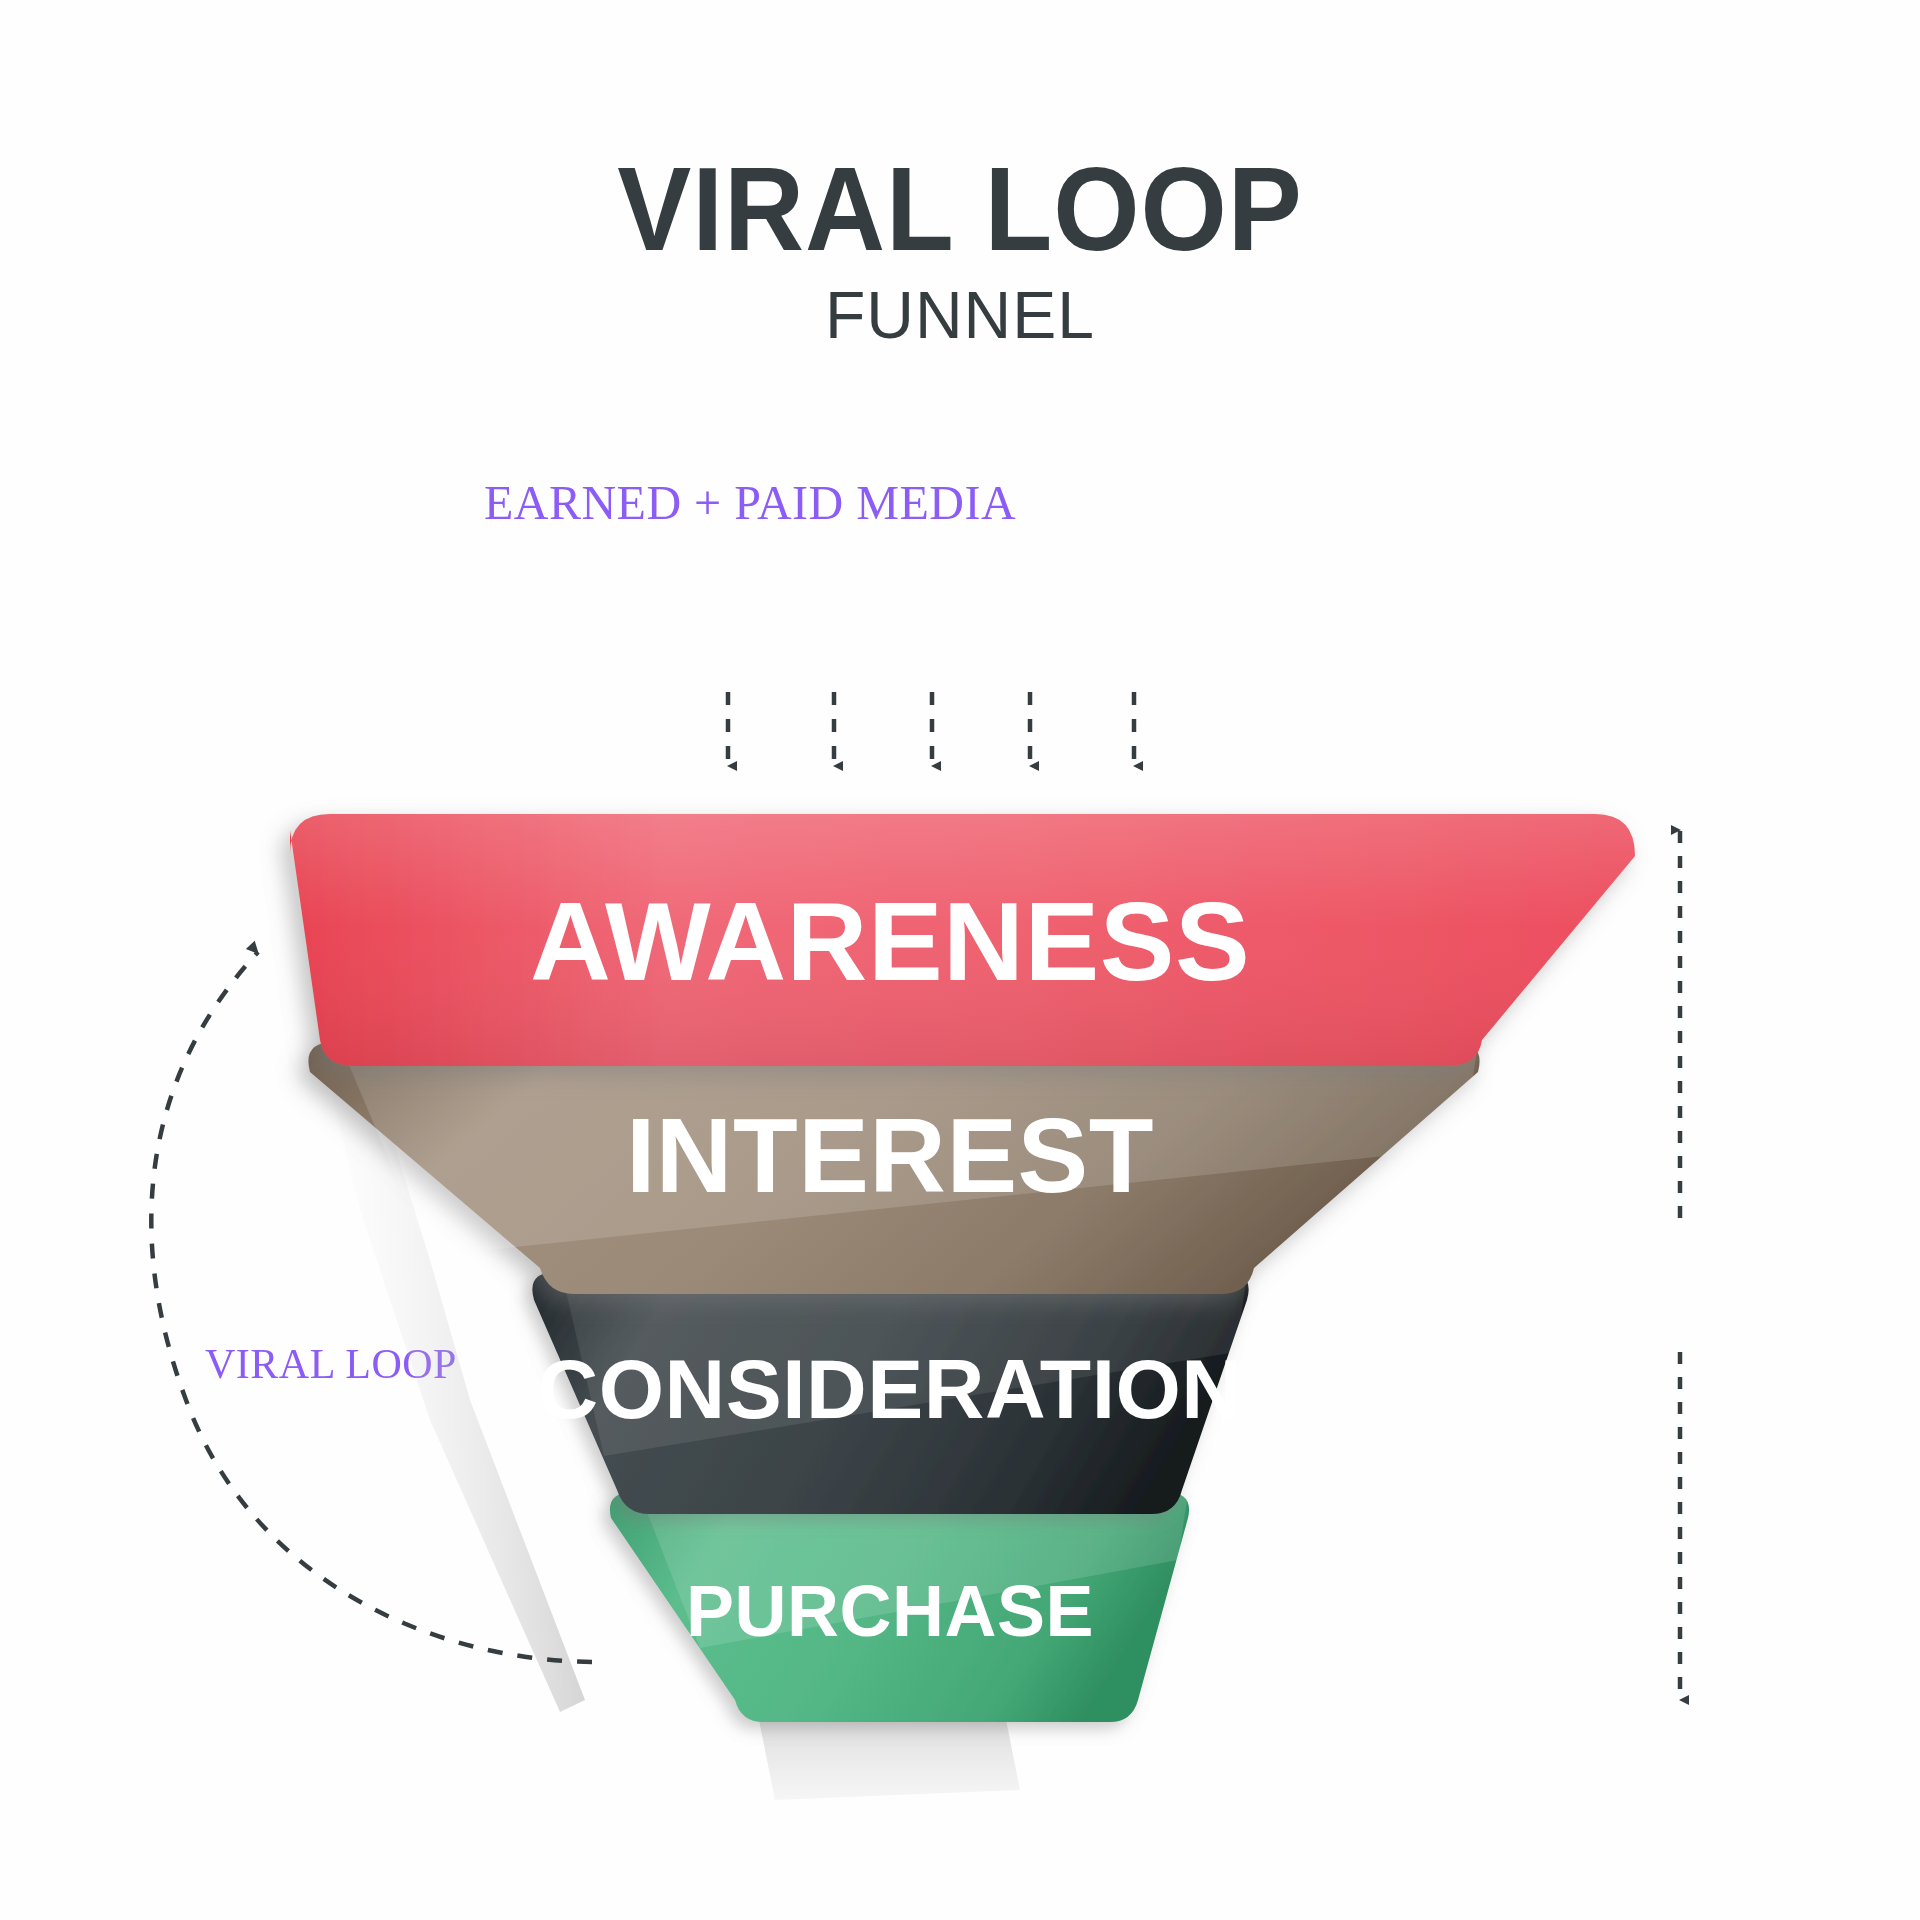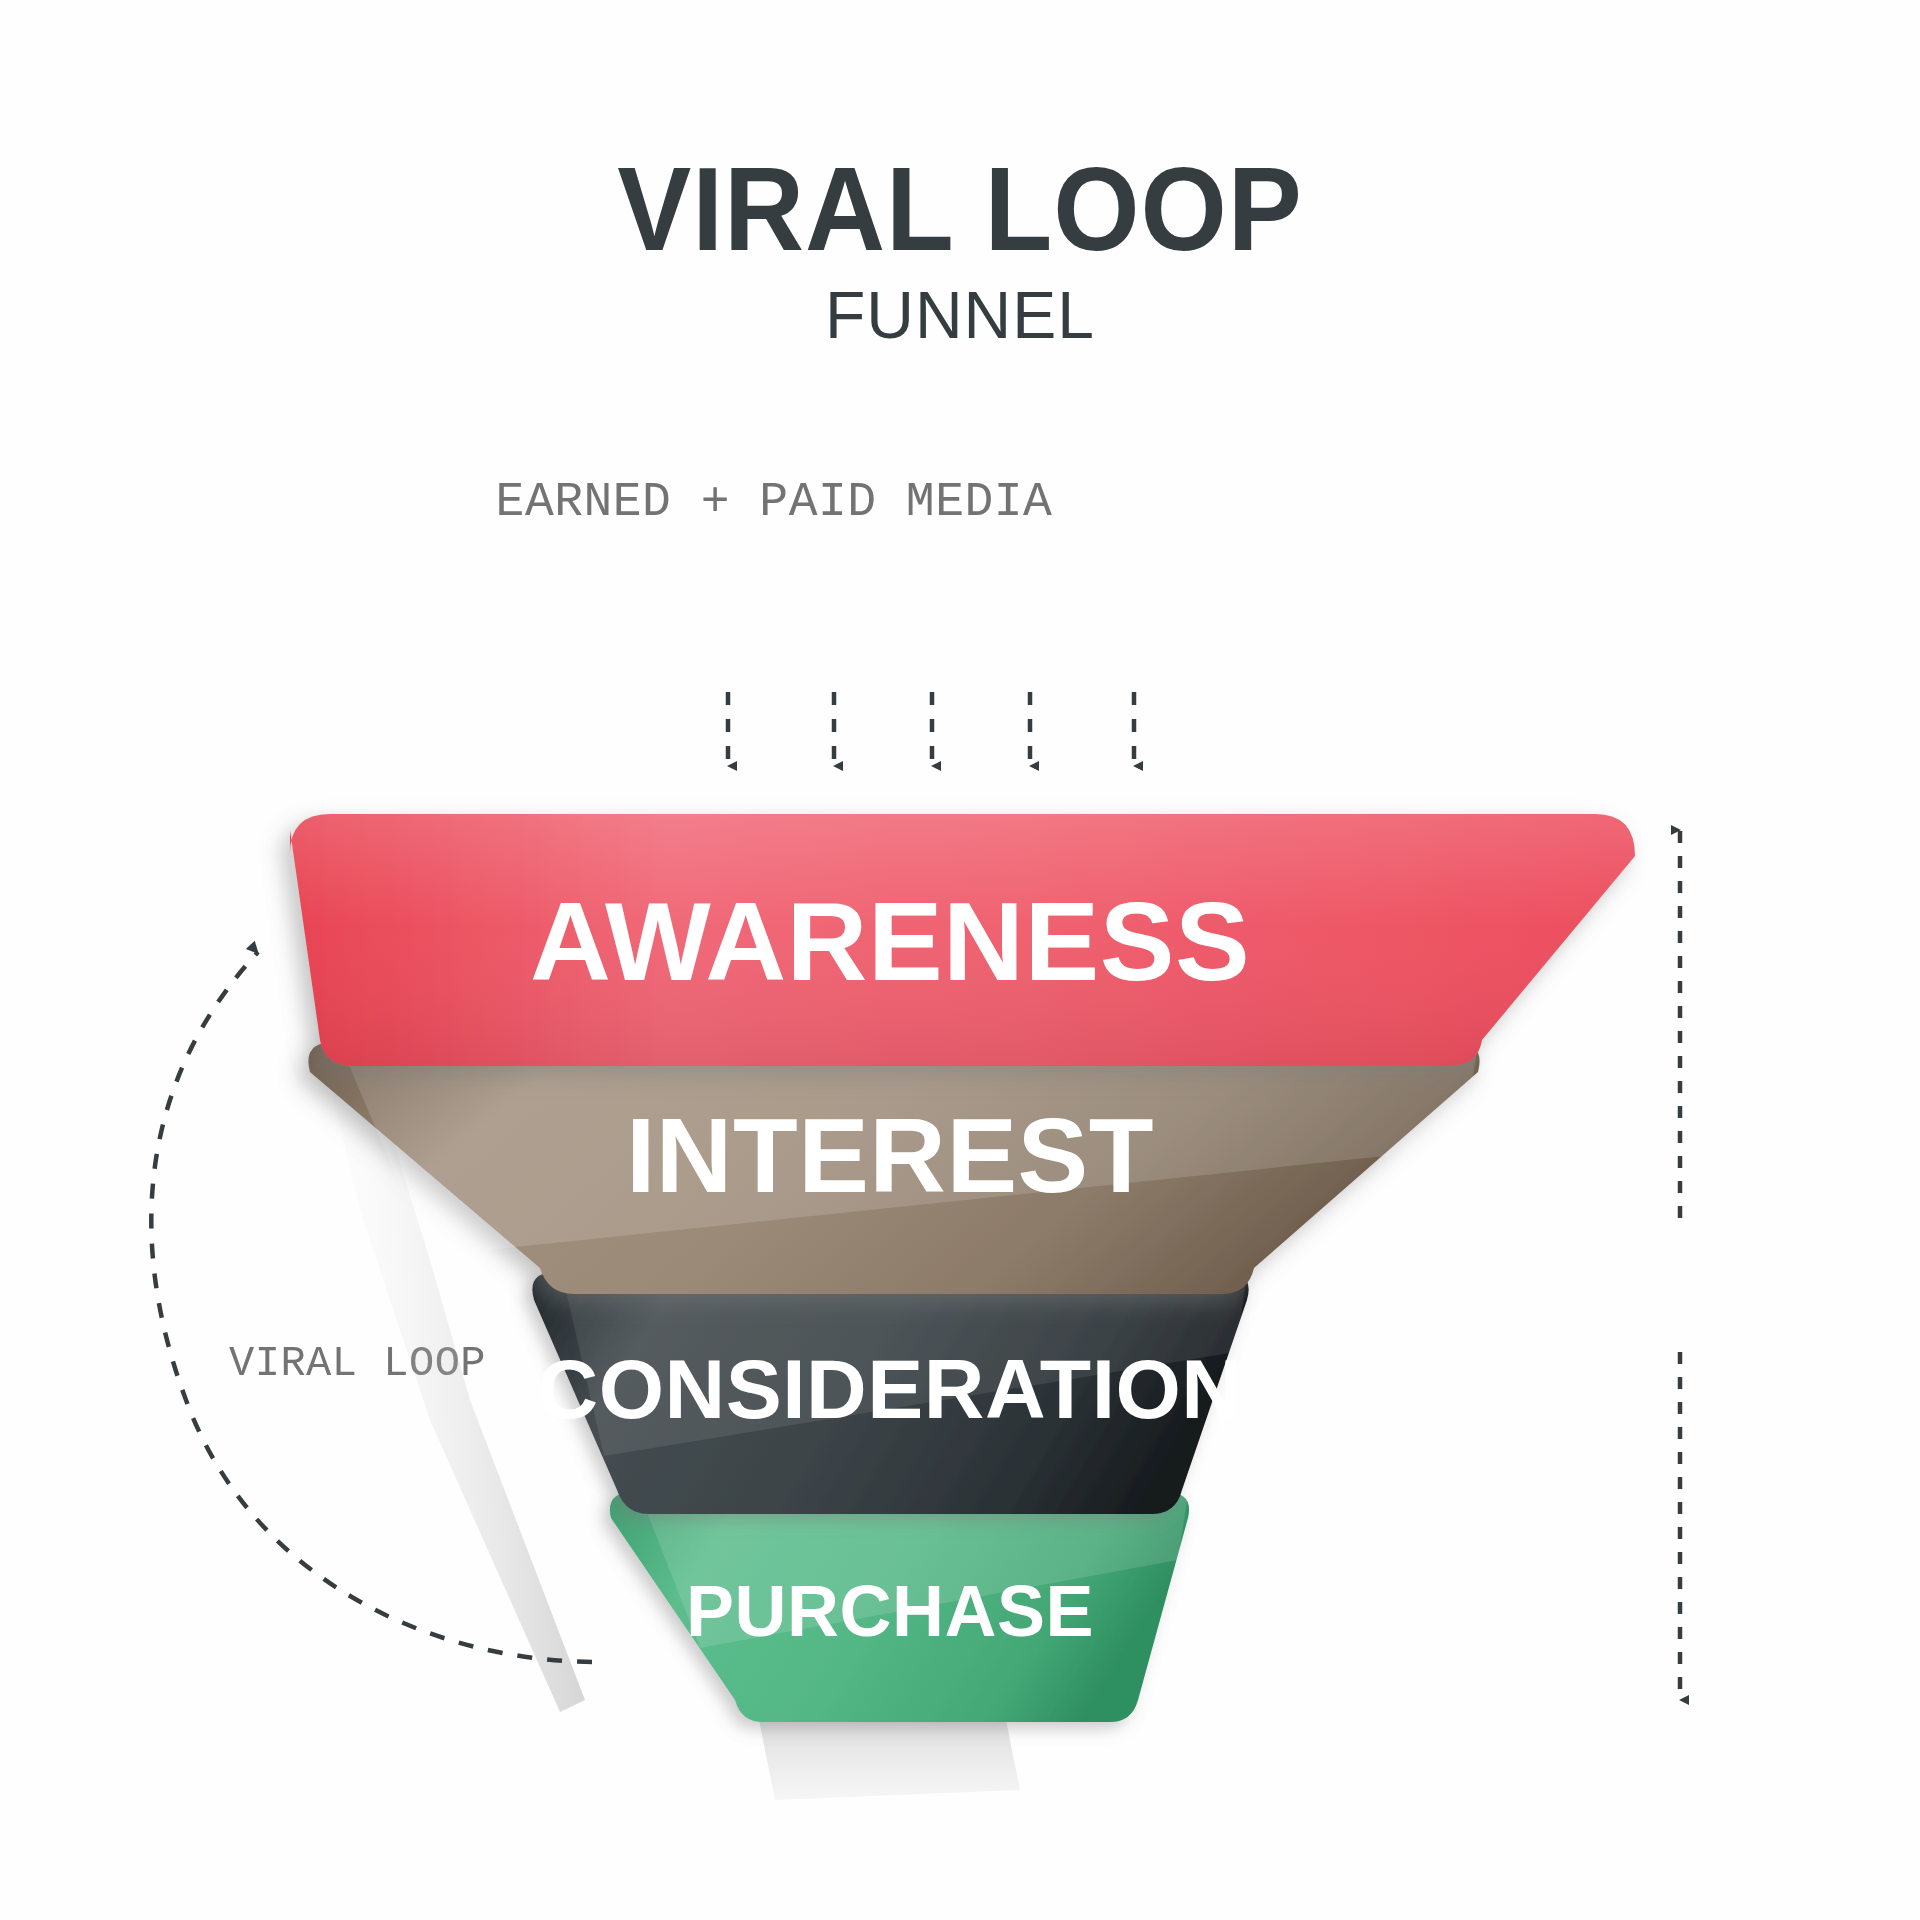--- a/index.html
+++ b/index.html
@@ -47,26 +47,25 @@
     color: #353d40;
     letter-spacing: 1px;
     line-height: 1.0;
     margin-top: 14px;
     white-space: nowrap;
     text-align: center;
   }
 
   
   .thin-label {
-    font-family: Liberation Mono, monospace;
+    font-family: Liberation Serif, serif;
     font-weight: 400;
-    color: #737373;
+    color: #8b5cf6;
     white-space: nowrap;
     letter-spacing: 0.5px;
-    margin-left: 24px;
   }
   #media-label {
     left: 0; top: 475px;
     width: 1500px;
     text-align: center;
     font-size: 48px;
   }
   #viral-loop-label {
     left: 205px; top: 1340px;
     font-size: 42px;

